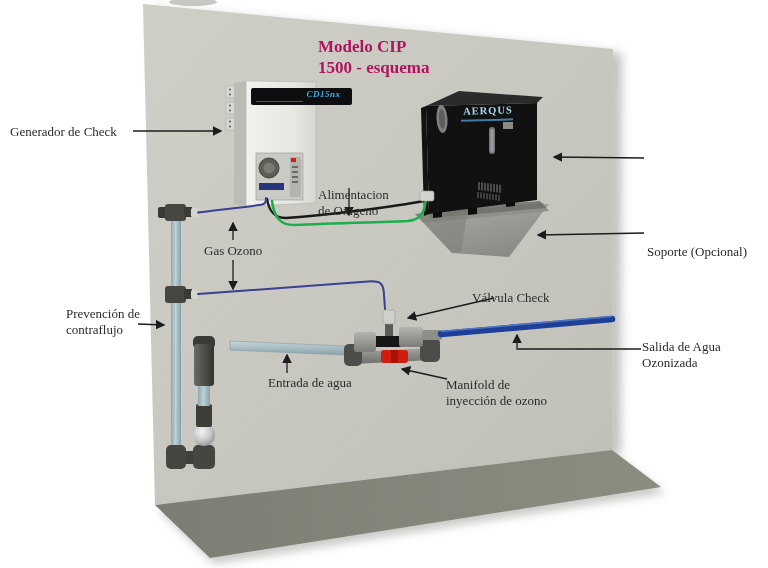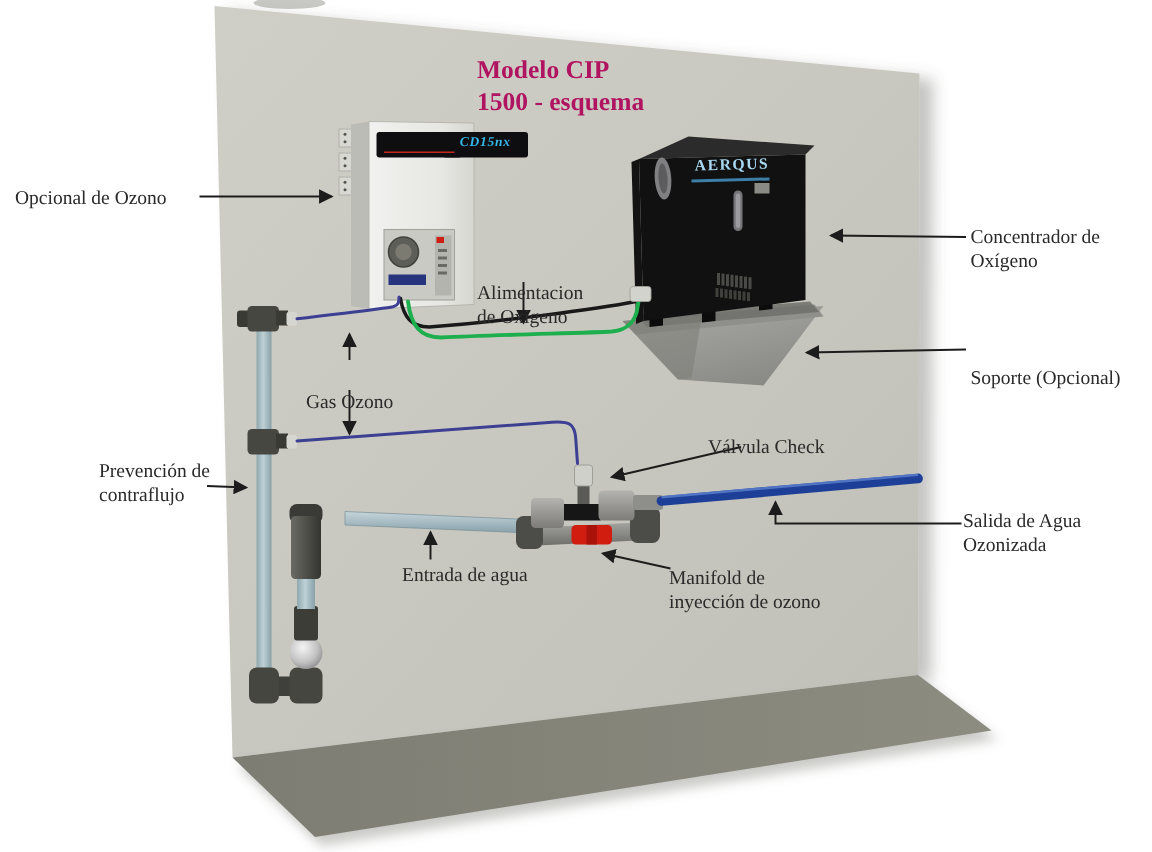--- a/index.html
+++ b/index.html
@@ -246,26 +246,24 @@
       <path d="M287,373 L287,355" marker-end="url(#arr)"></path>
       <path d="M494,298 L408,318" marker-end="url(#arr)"></path>
       <path d="M641,349 L517,349 L517,335" marker-end="url(#arr)"></path>
       <path d="M447,379 L402,369" marker-end="url(#arr)"></path>
     </g>
   </svg>
 
   <div class="title">Modelo CIP
 1500 - esquema</div>
 
-  <div class="lbl" style="left:10px;top:124px;">Opcional de Ozono</div>
+  <div class="lbl" style="left:10px;top:124px;">Generador de Check</div>
   <div class="lbl" style="left:318px;top:149px;margin-top:38px;">Alimentacion
 de Oxigeno</div>
-  <div class="lbl" style="left:204px;top:260px;">Gas Ozono</div>
-  <div class="lbl" style="left:647px;top:150px;">Concentrador de
-Oxígeno</div>
+  <div class="lbl" style="left:204px;top:243px;">Gas Ozono</div>
   <div class="lbl" style="left:647px;top:244px;">Soporte (Opcional)</div>
   <div class="lbl" style="left:66px;top:306px;">Prevención de
 contraflujo</div>
   <div class="lbl" style="left:268px;top:375px;">Entrada de agua</div>
   <div class="lbl" style="left:472px;top:290px;">Válvula Check</div>
   <div class="lbl" style="left:642px;top:339px;">Salida de Agua
 Ozonizada</div>
   <div class="lbl" style="left:446px;top:377px;">Manifold de
 inyección de ozono</div>
 

